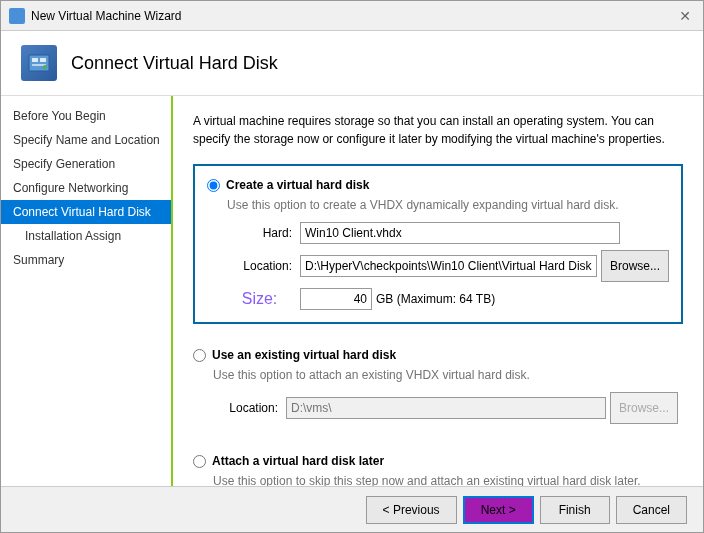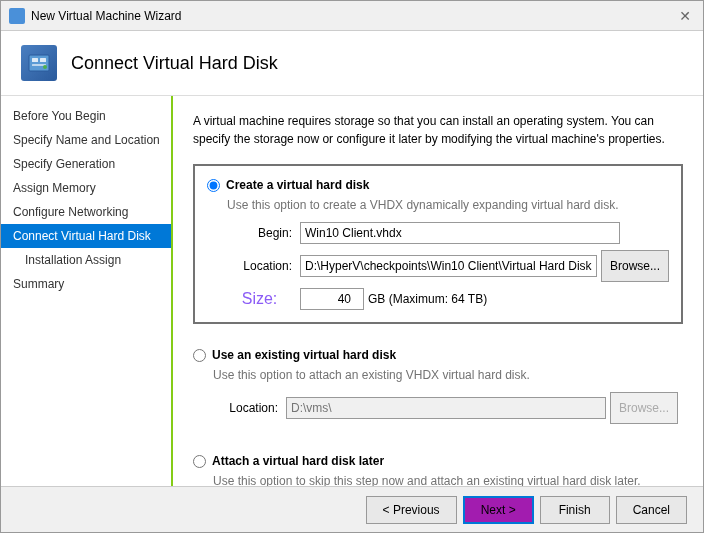--- a/index.html
+++ b/index.html
@@ -114,21 +114,21 @@
       padding: 16px 20px;
       overflow-y: auto;
     }
     .description-text {
       font-size: 12px;
       color: #000;
       line-height: 1.5;
       margin-bottom: 16px;
     }
     .option-group {
-      border: 2px solid #737373;
+      border: 2px solid #0369a1;
       padding: 12px;
       margin-bottom: 14px;
       background: #fff;
       margin-top: 16px;
     }
     .option-group-inactive {
       border: none;
       padding: 10px 0;
       margin-bottom: 4px;
     }
@@ -201,24 +201,24 @@
     }
     .size-label {
       width: 65px;
       font-size: 16px;
       color: #8b5cf6;
       text-align: center;
       margin-right: 8px;
       flex-shrink: 0;
     }
     .size-input {
-      width: 64px;
+      width: 72px;
       height: 22px;
       border: 1px solid #999;
-      padding: 0 12px;
+      padding: 0 4px;
       font-size: 12px;
       font-family: inherit;
       text-align: right;
     }
     .size-unit {
       font-size: 12px;
       color: #000;
       margin-left: 4px;
     }
     .footer {
@@ -270,38 +270,37 @@
     </div>
     <span class="header-title">Connect Virtual Hard Disk</span>
   </div>
 
   <div class="main-content">
 
     <div class="sidebar">
       <div class="sidebar-item">Before You Begin</div>
       <div class="sidebar-item">Specify Name and Location</div>
       <div class="sidebar-item">Specify Generation</div>
-      <div class="sidebar-item">Assign Memory</div>
       <div class="sidebar-item">Configure Networking</div>
       <div class="sidebar-item active">Connect Virtual Hard Disk</div>
       <div class="sidebar-item sub">Installation Assign</div>
       <div class="sidebar-item">Summary</div>
     </div>
 
     <div class="content-area">
       <p class="description-text">A virtual machine requires storage so that you can install an operating system. You can specify the storage now or configure it later by modifying the virtual machine's properties.</p>
 
       <div class="option-group">
         <label class="radio-label">
           <input type="radio" name="vhd-option" checked="" style="">
           <span>Create a virtual hard disk</span>
         </label>
         <p class="option-desc">Use this option to create a VHDX dynamically expanding virtual hard disk.</p>
         <div class="field-row">
-          <span class="field-label">Begin:</span>
+          <span class="field-label">Hard:</span>
           <input type="text" class="field-input" value="Win10 Client.vhdx" style="">
         </div>
         <div class="field-row">
           <span class="field-label">Location:</span>
           <input type="text" class="field-input" value="D:\HyperV\checkpoints\Win10 Client\Virtual Hard Disks\" style="">
           <button class="browse-btn">Browse...</button>
         </div>
         <div class="size-row">
           <span class="size-label">Size:</span>
           <input type="text" class="size-input" value="40" style="">

